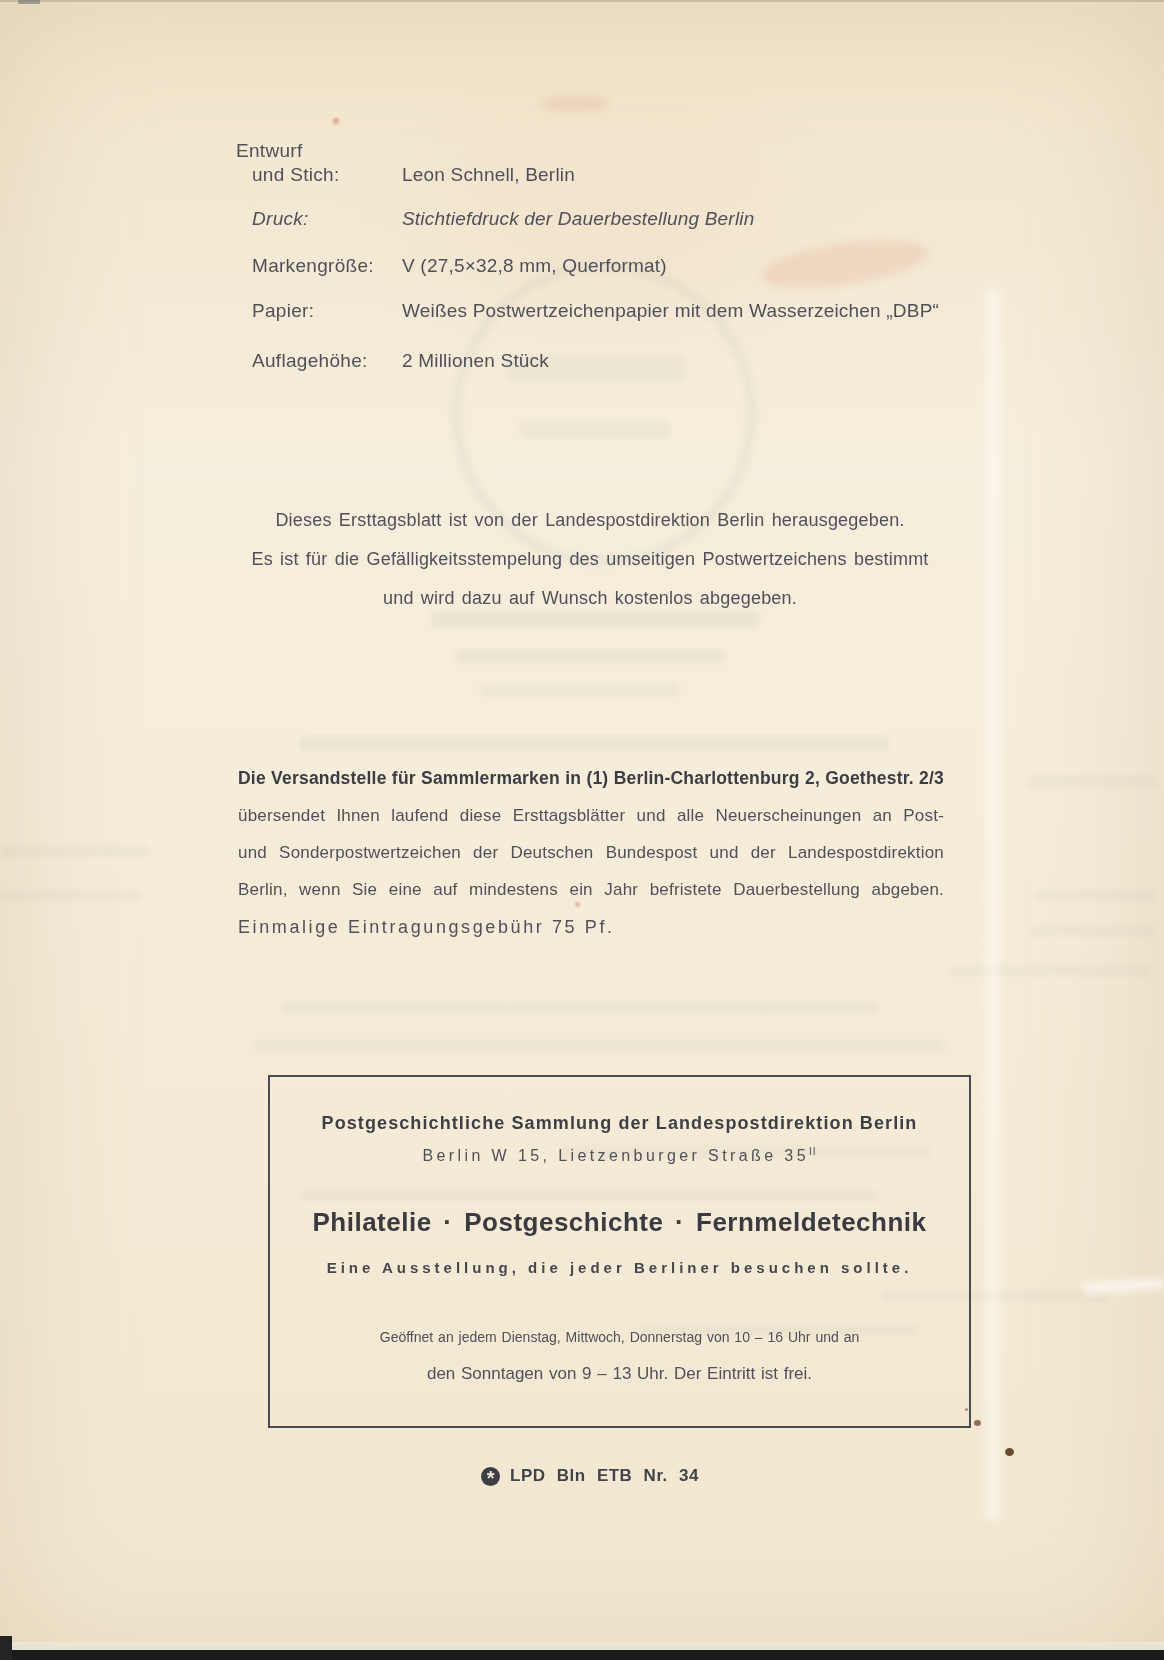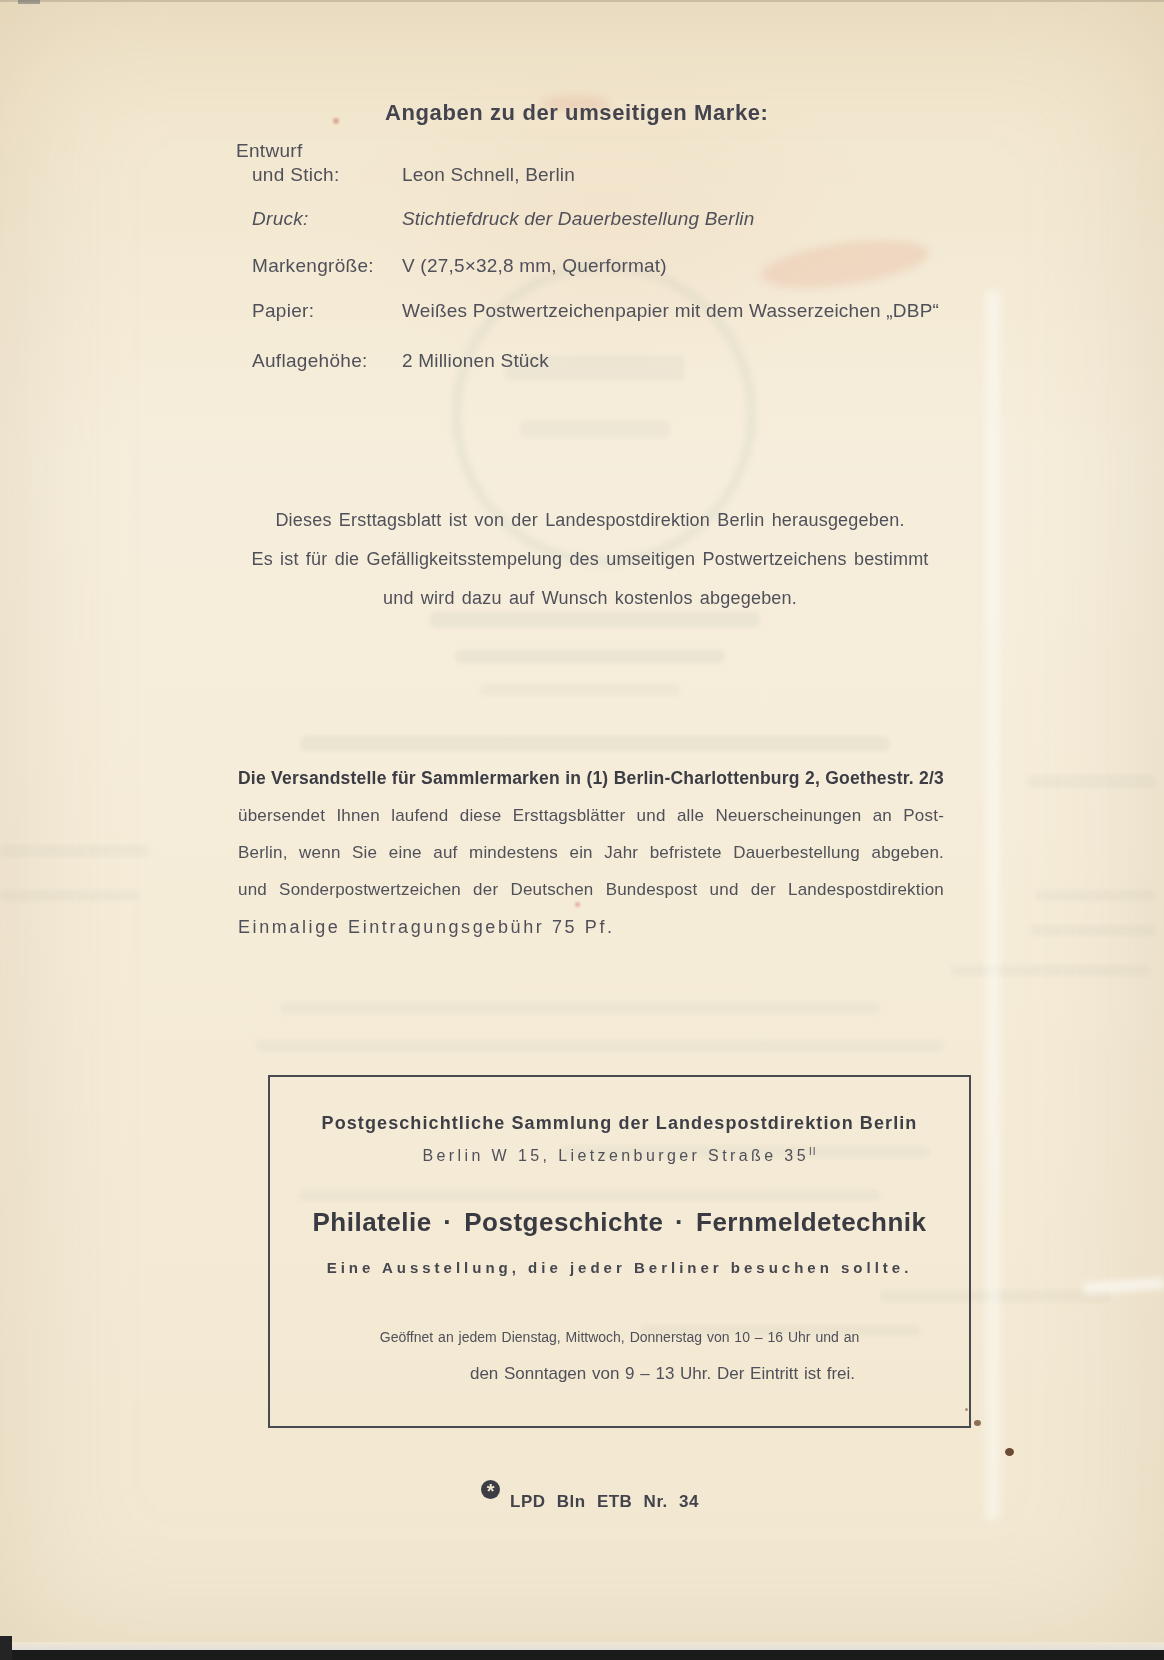--- a/index.html
+++ b/index.html
@@ -26,25 +26,25 @@
   .sub .jline{font-size:17px;letter-spacing:.2px;text-align:justify;text-align-last:justify;margin:0 0 17px 0;white-space:normal;}
   .sub .bline{font-weight:bold;color:#3c3c45;word-spacing:-3px;font-size:17.5px;}
   .fee{font-size:18px;letter-spacing:2.6px;text-align:left;width:706px;}
   .box{position:absolute;left:240px;top:1075px;width:699px;height:349px;border:2px solid #4a4a52;margin-left:28px;}
   .box .bline1{position:absolute;left:0;width:100%;top:36px;text-align:center;font-weight:bold;font-size:18px;letter-spacing:1.1px;color:#3e3e47;}
   .box .bline2{position:absolute;left:0;width:100%;top:69px;text-align:center;font-size:16px;letter-spacing:3.4px;}
   .box .bline2 sup{font-size:10px;letter-spacing:1px;vertical-align:6px;}
   .box .headline{position:absolute;left:0;width:100%;top:130px;text-align:center;font-weight:bold;font-size:26px;letter-spacing:.5px;word-spacing:4px;color:#3a3a43;}
   .box .tagline{position:absolute;left:0;width:100%;top:182px;text-align:center;font-weight:bold;font-size:15px;letter-spacing:4px;color:#46464f;}
   .box .hours1{position:absolute;left:0;width:100%;top:252px;text-align:center;font-size:14px;word-spacing:1px;}
-  .box .hours2{position:absolute;left:0;width:100%;top:287px;text-align:center;font-size:17px;word-spacing:1px;padding-left:43px;}
+  .box .hours2{position:absolute;left:0;width:100%;top:287px;text-align:center;font-size:17px;word-spacing:1px;}
   .footer{position:absolute;left:0;top:1466px;width:1180px;display:flex;justify-content:center;align-items:center;gap:10px;}
   .pmark{width:19px;height:19px;border-radius:50%;background:#3d3d46;color:#efe6d2;display:flex;align-items:center;justify-content:center;
     font-size:20px;line-height:19px;font-weight:bold;padding-top:4px;box-sizing:border-box;}
-  .imprint{font-size:17px;font-weight:bold;letter-spacing:.5px;word-spacing:6px;color:#43434c;margin-top:26px;}
+  .imprint{font-size:17px;font-weight:bold;letter-spacing:.5px;word-spacing:6px;color:#43434c;}
   
   .ghost{position:absolute;background:rgba(150,162,148,.11);filter:blur(2px);border-radius:6px;}
   .ghost.light{background:rgba(150,162,148,.08);}
   .ring{position:absolute;left:452px;top:262px;width:286px;height:286px;border-radius:50%;
     border:9px solid rgba(148,170,158,.12);filter:blur(3px);background:transparent;}
   .redblob{position:absolute;background:rgba(210,118,92,.16);filter:blur(4px);border-radius:50%;}
   .fleck{position:absolute;border-radius:50%;}
   .edge-top-hair{position:absolute;left:0;top:0;width:100%;height:2px;background:rgba(110,100,85,.25);}
   .edge-top-sliver{position:absolute;left:18px;top:0;width:22px;height:4px;background:#6a6a6a;opacity:.55;}
   .streak-right{position:absolute;left:986px;top:290px;width:14px;height:1230px;background:rgba(255,255,255,.45);filter:blur(4px);}
@@ -79,21 +79,20 @@
   <div class="ghost light" style="left:0;top:845px;width:150px;height:12px;"></div>
   <div class="ghost light" style="left:0;top:890px;width:140px;height:11px;"></div>
   <div class="ghost light" style="left:280px;top:1002px;width:600px;height:12px;"></div>
   <div class="ghost light" style="left:255px;top:1040px;width:690px;height:12px;"></div>
   <div class="ghost light" style="left:950px;top:965px;width:200px;height:11px;"></div>
   <div class="ghost light" style="left:560px;top:1146px;width:370px;height:12px;"></div>
   <div class="ghost light" style="left:300px;top:1190px;width:580px;height:11px;"></div>
   <div class="ghost light" style="left:640px;top:1325px;width:280px;height:11px;"></div>
   <div class="ghost light" style="left:880px;top:1290px;width:230px;height:12px;"></div>
 
-  <div class="txt title" style="left:385px;top:100px;">Angaben zu der umseitigen Marke:</div>
 
   <div class="spec-row" style="top:164px;">
     <span class="label lbl-top">Entwurf</span>
     <span class="label lbl">und Stich:</span>
     <span class="value val">Leon Schnell, Berlin</span>
   </div>
   <div class="spec-row" style="top:208px;font-style:italic;">
     <span class="label lbl">Druck:</span>
     <span class="value val">Stichtiefdruck der Dauerbestellung Berlin</span>
   </div>
@@ -112,22 +111,22 @@
 
   <div class="para" style="top:510px;">
     <div class="line">Dieses Ersttagsblatt ist von der Landespostdirektion Berlin herausgegeben.</div>
     <div class="line">Es ist für die Gefälligkeitsstempelung des umseitigen Postwertzeichens bestimmt</div>
     <div class="line">und wird dazu auf Wunsch kostenlos abgegeben.</div>
   </div>
 
   <div class="sub" style="top:768px;">
     <div class="jline bline">Die Versandstelle für Sammlermarken in (1) Berlin-Charlottenburg 2, Goethestr. 2/3</div>
     <div class="jline">übersendet Ihnen laufend diese Ersttagsblätter und alle Neuerscheinungen an Post-</div>
+    <div class="jline">und Sonderpostwertzeichen der Deutschen Bundespost und der Landespostdirektion</div>
     <div class="jline">Berlin, wenn Sie eine auf mindestens ein Jahr befristete Dauerbestellung abgeben.</div>
-    <div class="jline">und Sonderpostwertzeichen der Deutschen Bundespost und der Landespostdirektion</div>
     <div class="fee">Einmalige Eintragungsgebühr 75 Pf.</div>
   </div>
 
   <div class="box">
     <div class="bline1">Postgeschichtliche Sammlung der Landespostdirektion Berlin</div>
     <div class="bline2"><span>Berlin W 15, Lietzenburger Straße 35</span><sup>II</sup></div>
     <div class="headline">Philatelie · Postgeschichte · Fernmeldetechnik</div>
     <div class="tagline">Eine Ausstellung, die jeder Berliner besuchen sollte.</div>
     <div class="hours1">Geöffnet an jedem Dienstag, Mittwoch, Donnerstag von 10 – 16 Uhr und an</div>
     <div class="hours2">den Sonntagen von 9 – 13 Uhr. Der Eintritt ist frei.</div>

